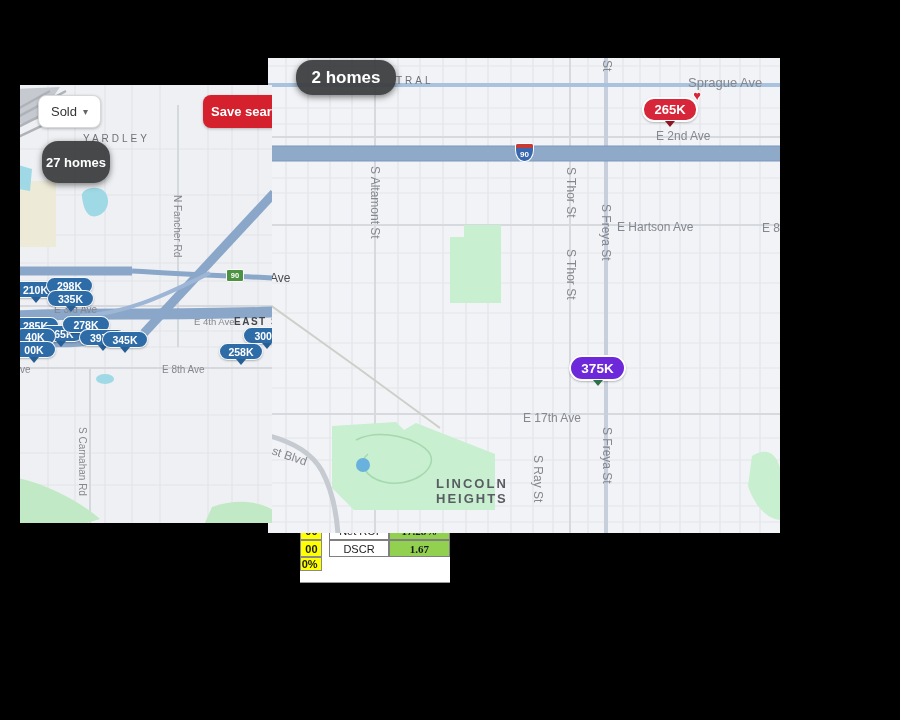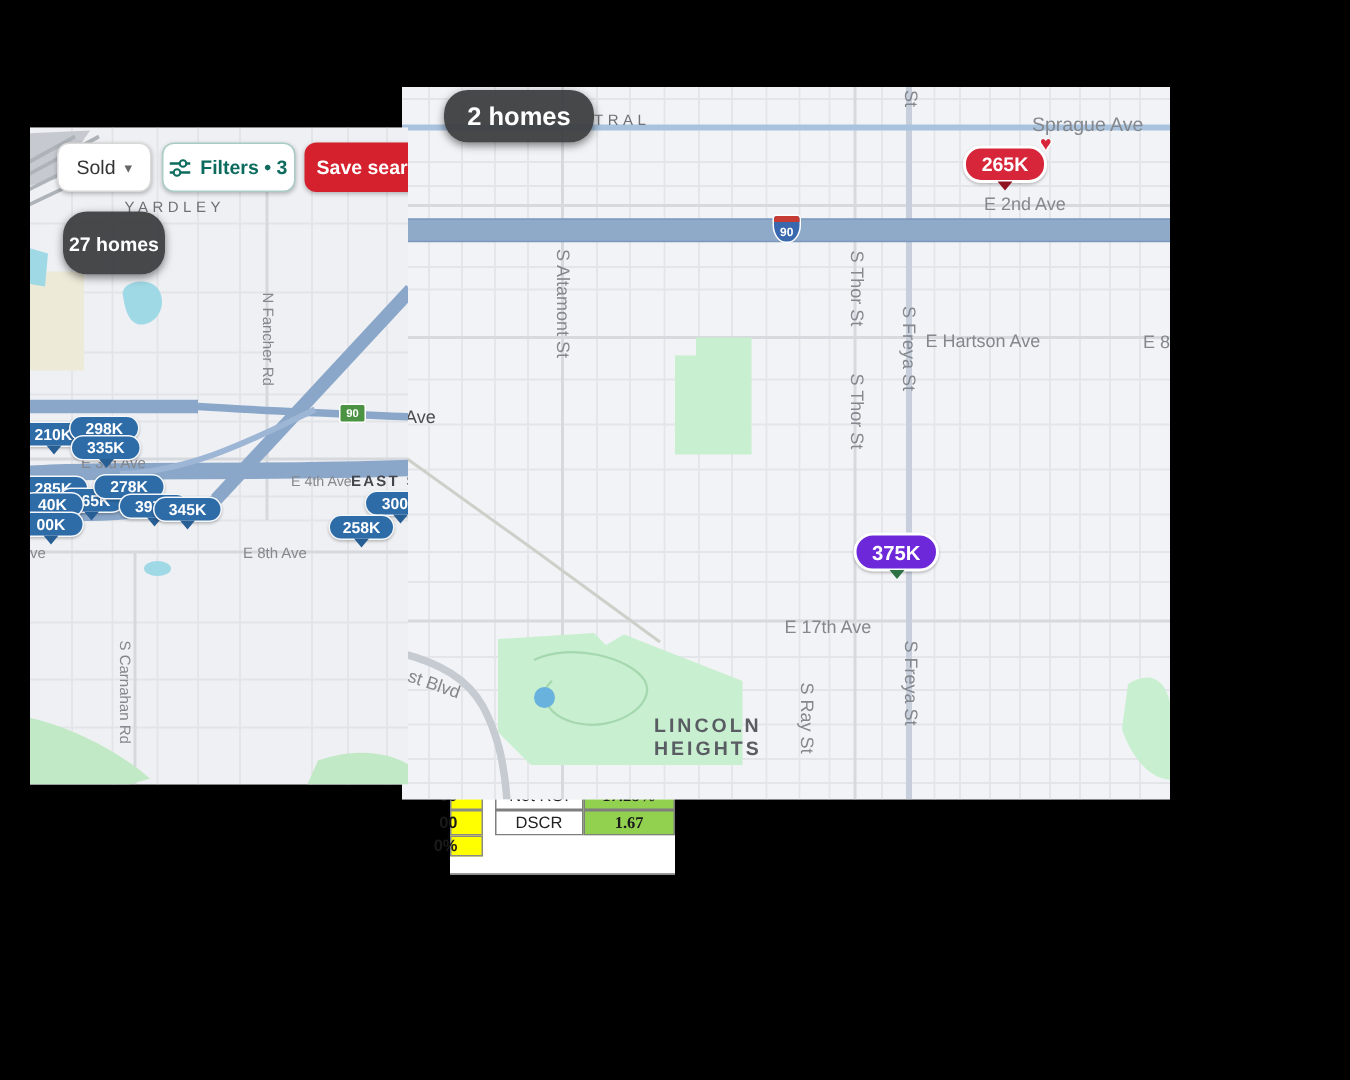--- a/index.html
+++ b/index.html
@@ -52,21 +52,21 @@
   .i90{position:absolute;width:17px;height:17px;background:#3a68ae;border:1px solid #fff;
        border-radius:3px 3px 9px 9px/3px 3px 12px 12px;display:flex;align-items:flex-end;justify-content:center;z-index:3;}
   .i90top{position:absolute;top:0;left:0;right:0;height:4px;background:#c63c35;border-radius:2px 2px 0 0;}
   .i90 b{color:#fff;font-size:8px;font-weight:700;line-height:12px;}
 
   
   .sheet{position:absolute;left:300px;top:522px;width:150px;z-index:1;background:#fff;font-size:11px;
          border-bottom:1px solid #9a9a9a;}
   .srow{display:flex;}
   .c{box-sizing:border-box;display:flex;align-items:center;}
-  .cy{width:22px;background:#ffff00;border:1px solid #8a8a8a;color:#1a1a1a;font-weight:700;justify-content:flex-end;padding-right:16px;}
+  .cy{width:22px;background:#ffff00;border:1px solid #8a8a8a;color:#1a1a1a;font-weight:700;justify-content:flex-end;padding-right:3px;}
   .csp{width:8px;background:#fff;}
   .cl{width:61px;border:1px solid #7f7f7f;background:#fff;color:#222;justify-content:center;}
   .cv{width:63px;border:1px solid #7f7f7f;background:#92d050;color:#1a1a1a;font-weight:600;justify-content:center;font-family:Liberation Serif, serif;}
   .cw{border:none;background:#fff;}
 </style>
 </head>
 <body>
 
 <div class="stage">
 
@@ -180,28 +180,20 @@
         <path d="M60,231C110,229 152,206 190,188" stroke-width="4" stroke="#9db6d6"></path>
       </g>
       <path d="M-2,393C30,400 62,418 80,434L60,440L-2,440Z" fill="#c2e9c6"></path>
       <path d="M192,422C220,412 244,418 254,426L254,440L184,440Z" fill="#c2e9c6"></path>
     </svg>
 
     <div class="btn btn-sold">
       <span>Sold</span>
       <span class="caret">▾</span>
     </div>
-    <div class="btn btn-filters">
-      <svg width="14" height="12" viewBox="0 0 14 12">
-        <path d="M0,3H14 M0,9H14" stroke="#0c6b5d" stroke-width="1.6"></path>
-        <circle cx="9" cy="3" r="2.2" fill="#fff" stroke="#0c6b5d" stroke-width="1.4"></circle>
-        <circle cx="5" cy="9" r="2.2" fill="#fff" stroke="#0c6b5d" stroke-width="1.4"></circle>
-      </svg>
-      <span>Filters • 3</span>
-    </div>
     <div class="btn btn-save">
       <span>Save search</span>
     </div>
 
     <div class="homes homes27">27 homes</div>
 
     <span class="alabel" style="left:63px;top:48px">YARDLEY</span>
     <span class="vlabel" style="left:152px;top:110px">N Fancher Rd</span>
     <span class="mlabel" style="left:34px;top:219px">E 3rd Ave</span>
     <span class="mlabel" style="left:174px;top:231px;font-size:9.5px">E 4th Ave</span>

